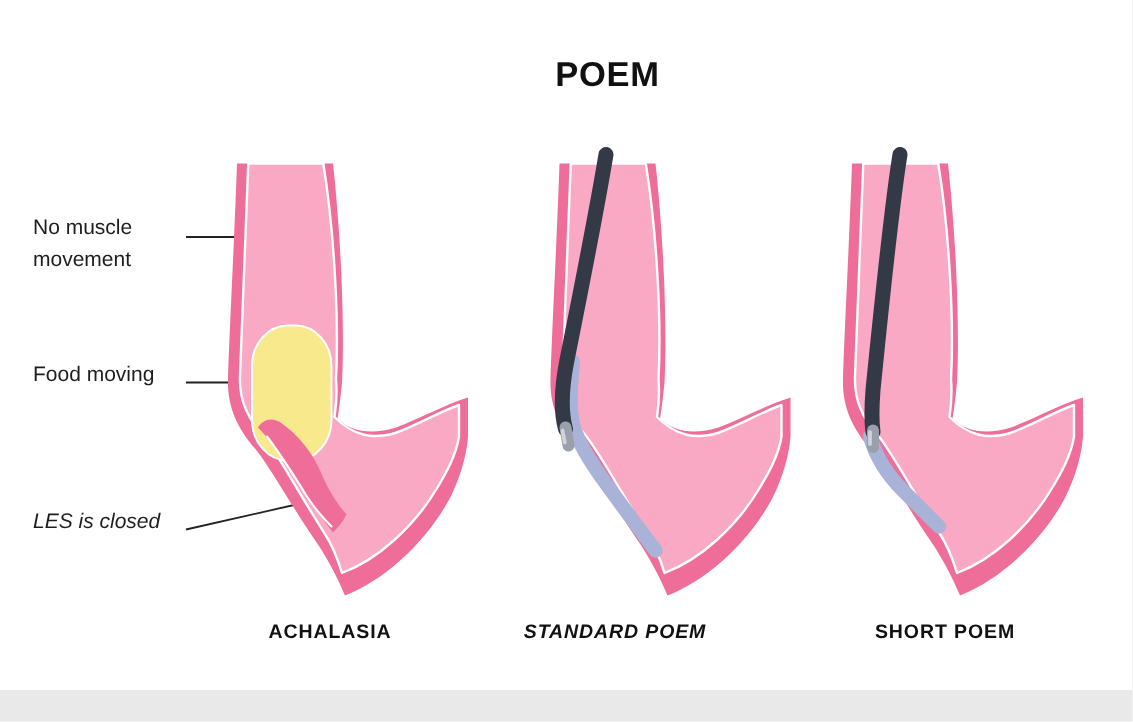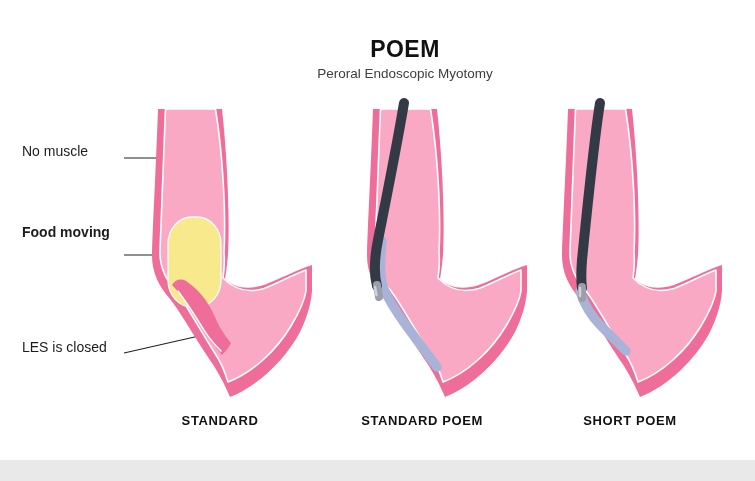--- a/index.html
+++ b/index.html
@@ -25,44 +25,44 @@
   .annot{
     position:absolute; left:22px; font-size:14px; line-height:21px; color:var(--text);
   }
   .annot span{display:block;}
   .panel-svg{position:absolute; top:95px;}
   .p1{left:130px;} .p2{left:345px;} .p3{left:540px;}
   .panel-label{
     position:absolute; top:413px; transform:translateX(-50%);
     font-size:13px; font-weight:700; letter-spacing:.6px; color:#111; white-space:nowrap;
   }
-  .pl1{left:220px;} .pl2{left:422px;} .pl3{left:605px;margin-left:25px;}
+  .pl1{left:220px;} .pl2{left:410px;font-style:italic;} .pl3{left:605px;margin-left:25px;}
   .leaders{position:absolute; left:0; top:0; pointer-events:none;}
 </style>
 </head>
 <body>
 
 <div class="stage">
 
   <div class="title">POEM</div>
-  <div class="subtitle">Peroral Endoscopic Myotomy</div>
 
   <svg class="leaders" width="755" height="481">
     <line x1="124" y1="158" x2="196" y2="158" stroke="var(--leader)" stroke-width="1.2"></line>
     <line x1="124" y1="255" x2="196" y2="255" stroke="var(--leader)" stroke-width="1.2"></line>
     <line x1="124" y1="353" x2="199" y2="336" stroke="var(--leader)" stroke-width="1.2"></line>
   </svg>
 
   <div class="annot" style="top:141px;">
     <span>No muscle</span>
+    <span>movement</span>
   </div>
-  <div class="annot" style="top:222px;font-weight:bold;">
+  <div class="annot" style="top:239px;">
     <span>Food moving</span>
   </div>
-  <div class="annot" style="top:337px;">
+  <div class="annot" style="top:337px;font-style:italic;">
     <span>LES is closed</span>
   </div>
 
   <svg class="panel-svg p1" width="210" height="320" viewBox="0 0 210 320">
     <g>
       <path fill="var(--wall)" d="M28 14 C26 70 23 125 22 158 C21.5 176 28 190 40 204 C50 216 64 242 82 268
            C88 277 95 290 100 302 C128 291 155 265 170 237 C176 225 181 210 182 196
            L182 170 C166 175 150 184 134 190 C118 195 104 193 95 184
            C96 178 97 170 98 160 C100 120 97 60 92 14 Z"></path>
       <path fill="var(--lumen)" stroke="var(--outline)" stroke-width="1.6" stroke-linejoin="round" d="M35.5 14 C33.5 70 31 125 30 156 C29.5 172 35 184 46 196 C56 209 70 235 86 260
@@ -103,17 +103,17 @@
            C90 266 94 274 98 287 C122 278 146 256 161 231 C167 221 174 209 176 196
            L176 175 C162 180 149 188 134 193.5 C119 198 106 196 93 183
            C94 176 95 169 94 158 C96 120 93 60 85.5 14 Z"></path>
       <path fill="none" stroke="var(--tunnel)" stroke-width="9.5" stroke-linecap="round" d="M40 196 C44 210 52 222 62 232 C70 240 78 248 86 256"></path>
       <path fill="none" stroke="var(--scope)" stroke-width="10" stroke-linecap="round" d="M60 8 C54 45 48 105 42 165 C41 178 41 186 42 193"></path>
       <path fill="none" stroke="var(--scope-tip)" stroke-width="8" stroke-linecap="round" d="M42 192 L42 203"></path>
       <path fill="none" stroke="var(--scope-tip-hi)" stroke-width="2.5" stroke-linecap="round" d="M40 193 L40 201"></path>
     </g>
   </svg>
 
-  <div class="panel-label pl1">STANDARD</div>
+  <div class="panel-label pl1">ACHALASIA</div>
   <div class="panel-label pl2">STANDARD POEM</div>
   <div class="panel-label pl3">SHORT POEM</div>
 
 </div>
 
 </body></html>

